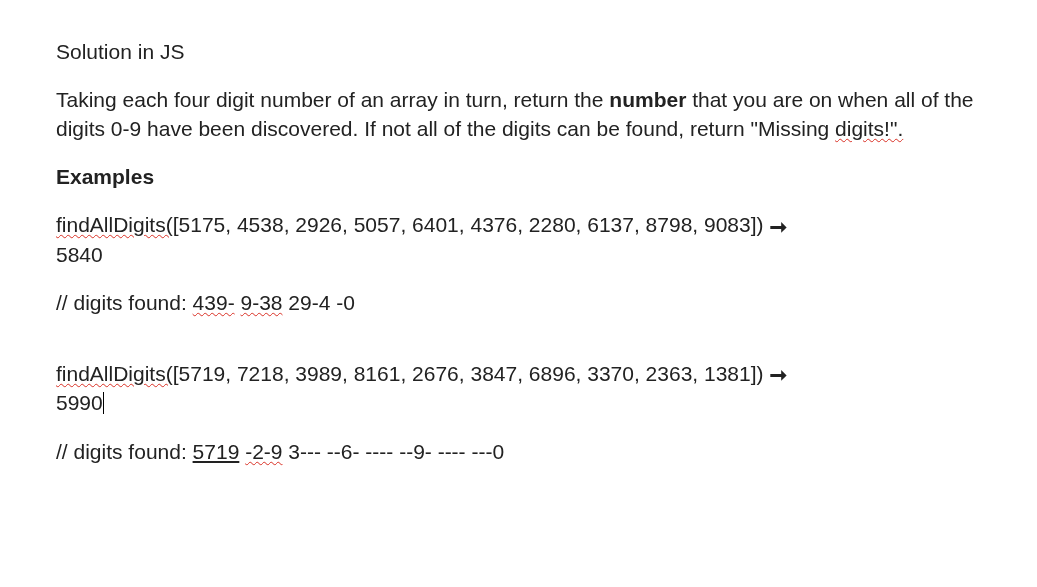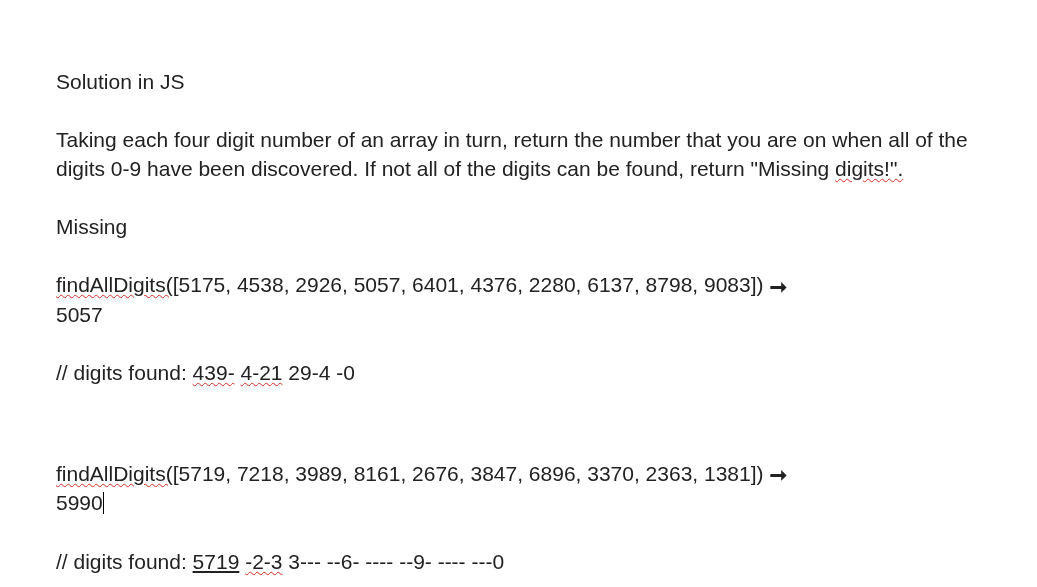--- a/index.html
+++ b/index.html
@@ -16,21 +16,20 @@
     color: #222222;
     line-height: 1.35;
     padding: 38px 56px 20px 56px;
     box-sizing: border-box;
   }
   p {
     margin: 0 0 18px 0;
   }
   .para {
     margin-bottom: 20px;
-    margin-top: 30px;
   }
   .spellerr {
     text-decoration-line: underline;
     text-decoration-style: wavy;
     text-decoration-color: #d93025;
     text-decoration-thickness: 1px;
     text-underline-offset: 2px;
   }
   .grammarerr {
     text-decoration-line: underline;
@@ -38,21 +37,21 @@
     text-decoration-color: #1a73e8;
     text-decoration-thickness: 1px;
     text-underline-offset: 2px;
     text-decoration: underline;
   }
   .arrow {
     display: inline-block;
     vertical-align: middle;
     font-weight: bold;
   }
-  strong, b { font-weight: 400; }
+  strong, b { font-weight: 700; }
   .section-gap {
     height: 22px;
   }
   .cursor::after {
     content: "";
     display: inline-block;
     width: 1px;
     height: 1.05em;
     background: #000;
     vertical-align: text-bottom;
@@ -64,34 +63,34 @@
 
 <p class="para">
   <span>Solution in JS</span>
 </p>
 
 <p class="para">
   <span>Taking each four digit number of an array in turn, return the </span><b>number</b><span> that you are on when all of the digits 0-9 have been discovered. If not all of the digits can be found, return "Missing </span><span class="spellerr">digits!".</span><span></span>
 </p>
 
 <p class="para">
-  <b>Missing</b>
+  <b>Examples</b>
 </p>
 
 <p class="para">
   <span class="spellerr">findAllDigits(</span><span>[5175, 4538, 2926, 5057, 6401, 4376, 2280, 6137, 8798, 9083]) </span><span class="arrow">➞</span><br>
-  <span>5057</span>
+  <span>5840</span>
 </p>
 
 <p class="para">
-  <span>// digits found:  </span><span class="spellerr">439-</span><span>  </span><span class="spellerr">4-21</span><span>  29-4  -0</span>
+  <span>// digits found:  </span><span class="spellerr">439-</span><span>  </span><span class="spellerr">9-38</span><span>  29-4  -0</span>
 </p>
 
 <div class="section-gap"></div>
 
 <p class="para">
   <span class="spellerr">findAllDigits(</span><span>[5719, 7218, 3989, 8161, 2676, 3847, 6896, 3370, 2363, 1381]) </span><span class="arrow">➞</span><br>
   <span class="cursor">5990</span>
 </p>
 
 <p class="para" style="margin-bottom:0;">
-  <span>// digits found:  </span><span class="grammarerr">5719</span><span>  </span><span class="spellerr">-2-3</span><span>  3---  --6-  ----  --9-  ----  ---0</span>
+  <span>// digits found:  </span><span class="grammarerr">5719</span><span>  </span><span class="spellerr">-2-9</span><span>  3---  --6-  ----  --9-  ----  ---0</span>
 </p>
 
 </body></html>

